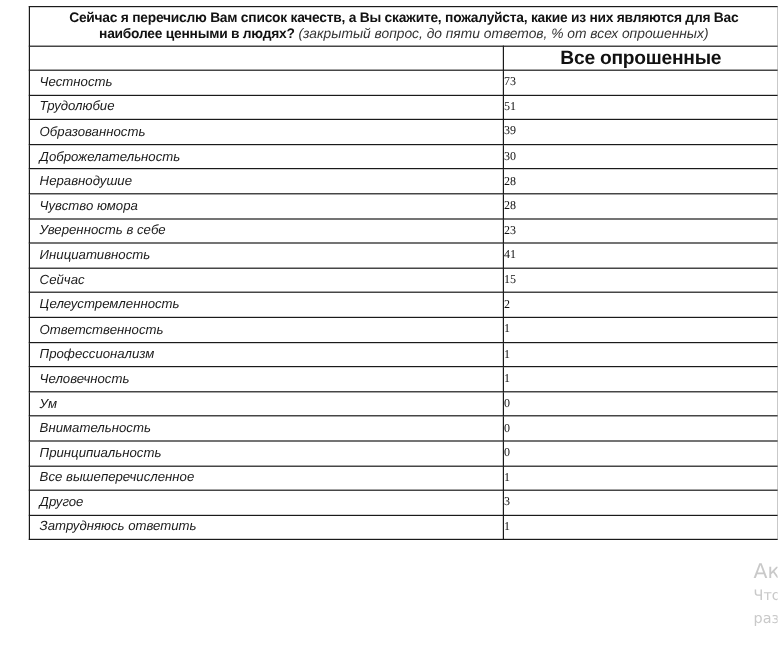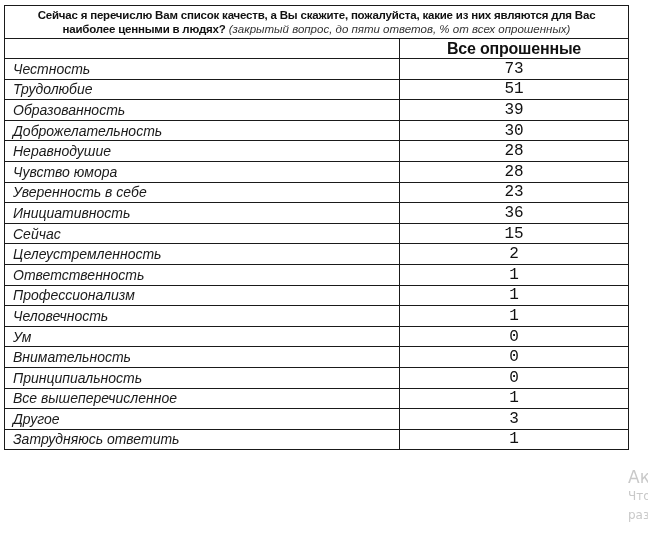--- a/index.html
+++ b/index.html
@@ -1,37 +1,37 @@
 <!DOCTYPE html>
 <html><head>
 <meta charset="utf-8">
 <style>
   html, body { margin: 0; padding: 0; background: #ffffff; }
   body { width: 648px; height: 539px; position: relative; overflow: hidden;
          font-family: "Liberation Sans", sans-serif; color: #111; }
   table.survey {
-    position: absolute; left: 4px; top: 5px; width: 624px;
+    position: absolute; left: 24px; top: 5px; width: 624px;
     border-collapse: collapse; table-layout: fixed;
   }
   table.survey td, table.survey th {
     border: 1px solid #1a1a1a; padding: 0; font-weight: normal;
   }
   col.c1 { width: 395px; }
   col.c2 { width: 229px; }
   .title-cell {
     height: 30px; text-align: center; font-size: 11.5px; line-height: 14.5px;
     padding: 1px 6px 1px 6px !important;
   }
   .title-cell .bold { font-weight: bold; letter-spacing: -0.2px; }
   .title-cell .ital { font-style: italic; color: #333; }
   .head-row td { height: 19px; }
   .col-head { text-align: center; font-weight: bold !important; font-size: 16px; letter-spacing: -0.2px; }
   .data-row td { height: 19.6px; }
-  .label-cell { font-style: italic; font-size: 14px; padding-left: 8px !important; color: #1a1a1a; }
-  .value-cell { text-align: center; font-weight: bold; font-size: 16px; font-family: Liberation Mono, monospace; }
+  .label-cell { font-style: italic; font-size: 11px; padding-left: 8px !important; color: #1a1a1a; }
+  .value-cell { text-align: left; font-weight: bold; font-size: 10px; font-family: Liberation Serif, serif; }
   .watermark {
     position: absolute; left: 628px; top: 468px; color: #c9c9c9;
     font-family: "DejaVu Sans", sans-serif; line-height: 19px; white-space: nowrap;
   }
   .watermark .w1 { font-size: 17px; display: block; }
   .watermark .w2, .watermark .w3 { font-size: 12px; display: block; }
 </style>
 </head>
 <body>
 
@@ -74,21 +74,21 @@
       <tr class="data-row">
         <td class="label-cell">Чувство юмора</td>
         <td class="value-cell">28</td>
       </tr>
       <tr class="data-row">
         <td class="label-cell">Уверенность в себе</td>
         <td class="value-cell">23</td>
       </tr>
       <tr class="data-row">
         <td class="label-cell">Инициативность</td>
-        <td class="value-cell">36</td>
+        <td class="value-cell">41</td>
       </tr>
       <tr class="data-row">
         <td class="label-cell">Сейчас</td>
         <td class="value-cell">15</td>
       </tr>
       <tr class="data-row">
         <td class="label-cell">Целеустремленность</td>
         <td class="value-cell">2</td>
       </tr>
       <tr class="data-row">

